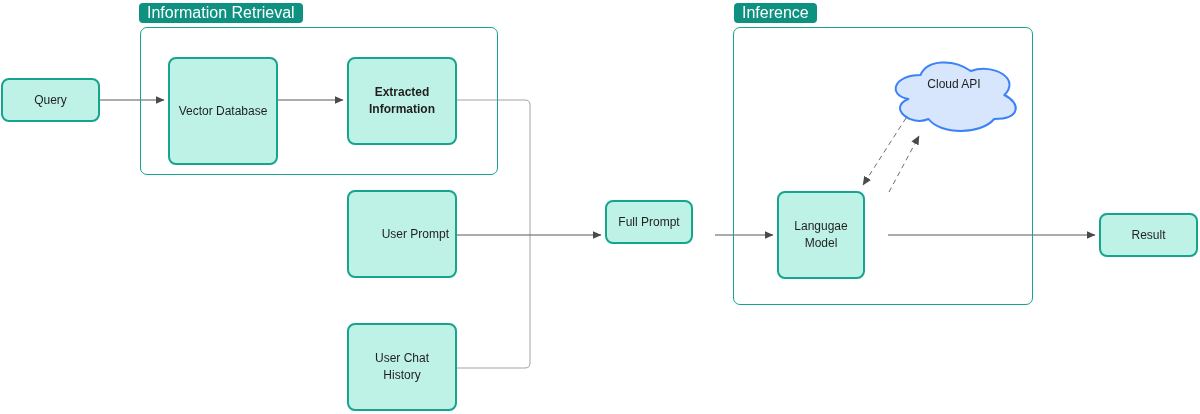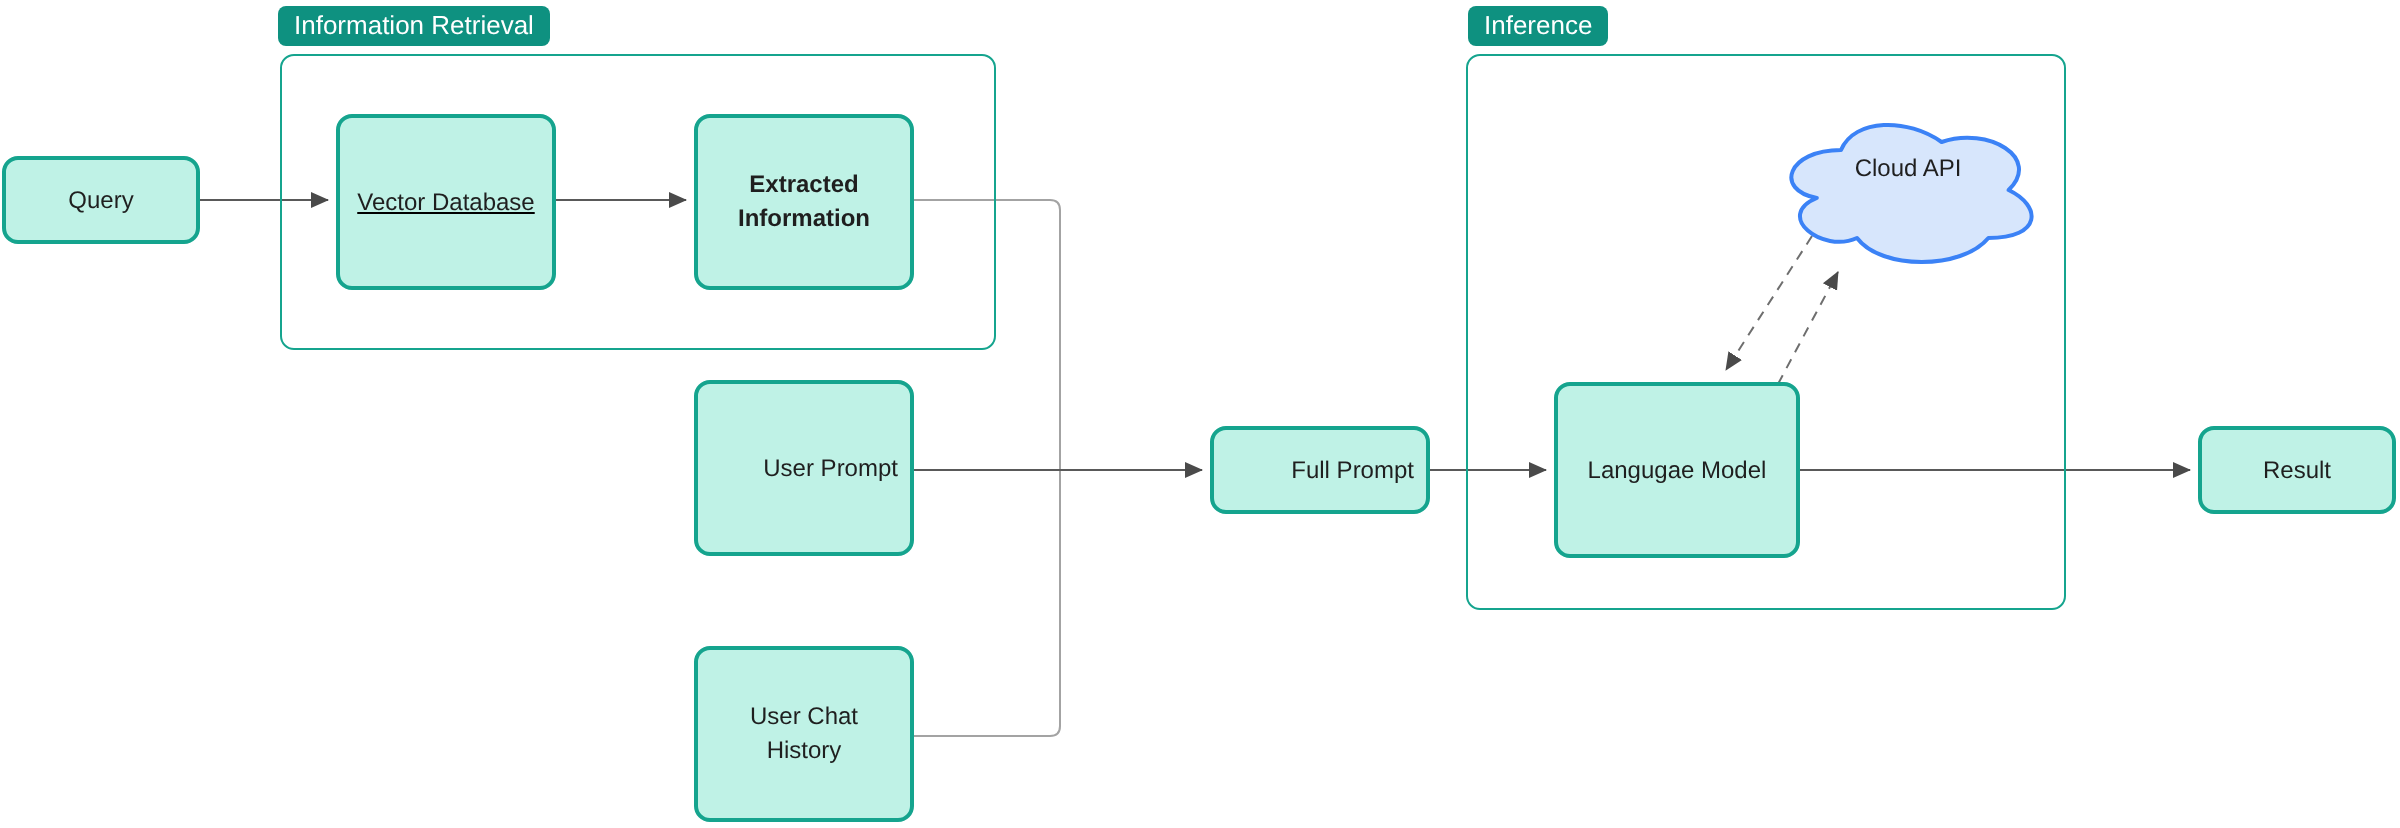--- a/index.html
+++ b/index.html
@@ -45,21 +45,21 @@
   .group {
     position: absolute;
     border: 1.5px solid var(--group-stroke, #15a48e);
     border-radius: 7px;
     background: transparent;
   }
   .badge {
     position: absolute;
     background: var(--badge-bg, #0e9180);
     color: var(--badge-text, #ffffff);
-    font-size: 13px;
+    font-size: 16px;
     line-height: 13px;
     padding: 3px 8px 4px 8px;
     border-radius: 4px;
     white-space: nowrap;
   }
   .node {
     position: absolute;
     background: var(--node-fill, #bff2e6);
     border: 2px solid var(--node-stroke, #15a48e);
     border-radius: 8px;
@@ -97,26 +97,26 @@
     position: absolute;
     left: 0;
     top: 24px;
     width: 138px;
     text-align: center;
     font-size: 12px;
     color: var(--node-text, #1f1f1f);
   }
   
   .n-query              { left: 1px;    top: 78px;  width: 99px;  height: 44px; }
-  .n-vector-database    { left: 168px;  top: 57px;  width: 110px; height: 88px; text-decoration: underline; }
+  .n-vector-database    { left: 168px;  top: 57px;  width: 110px; height: 108px; }
   .n-extracted-info     { left: 347px;  top: 57px;  width: 110px; height: 88px; font-weight: bold; }
   .n-user-prompt        { left: 347px;  top: 190px; width: 110px; height: 88px; justify-content: flex-end; }
   .n-user-chat-history  { left: 347px;  top: 323px; width: 110px; height: 88px; }
-  .n-full-prompt        { left: 605px;  top: 213px; width: 110px; height: 44px; justify-content: flex-end; }
-  .n-language-model     { left: 777px;  top: 191px; width: 123px; height: 88px; }
+  .n-full-prompt        { left: 605px;  top: 200px; width: 88px; height: 44px; }
+  .n-language-model     { left: 777px;  top: 191px; width: 88px; height: 88px; }
   .n-result             { left: 1099px; top: 213px; width: 99px;  height: 44px; }
   .g-information-retrieval { left: 140px; top: 27px; width: 356px; height: 146px; }
   .g-inference             { left: 733px; top: 27px; width: 298px; height: 276px; }
   .b-information-retrieval { left: 139px; top: 3px; }
   .b-inference             { left: 734px; top: 3px; }
 </style>
 </head>
 <body>
 
 <div class="canvas">

